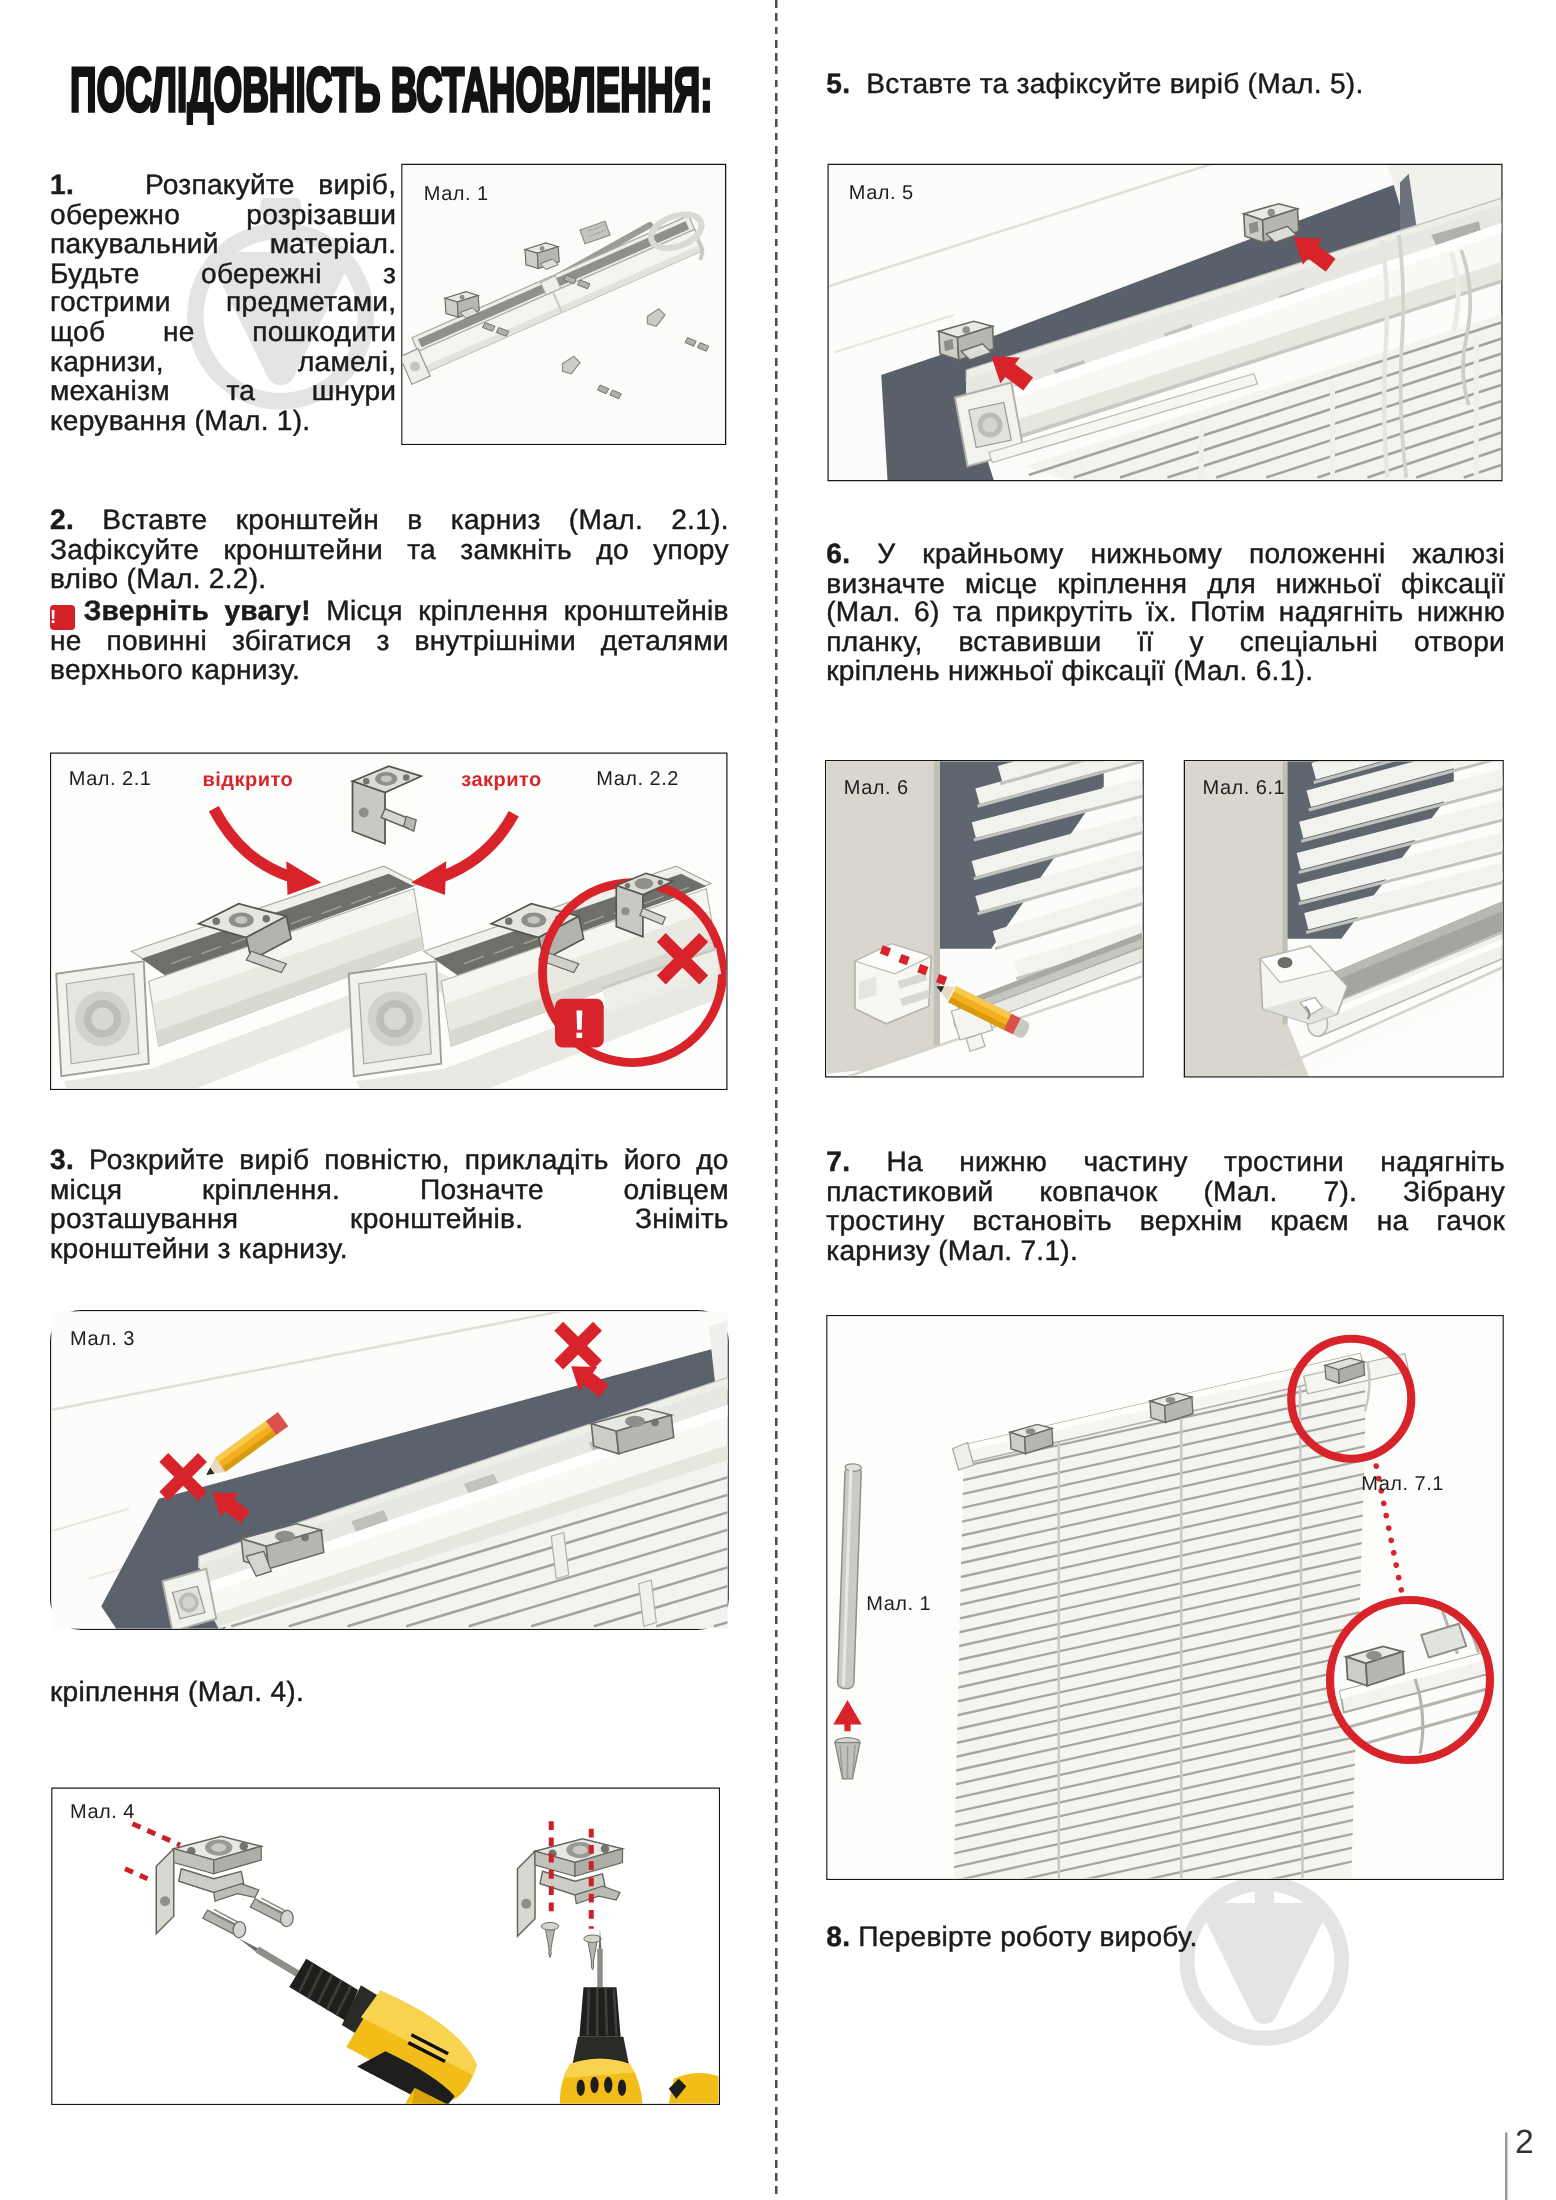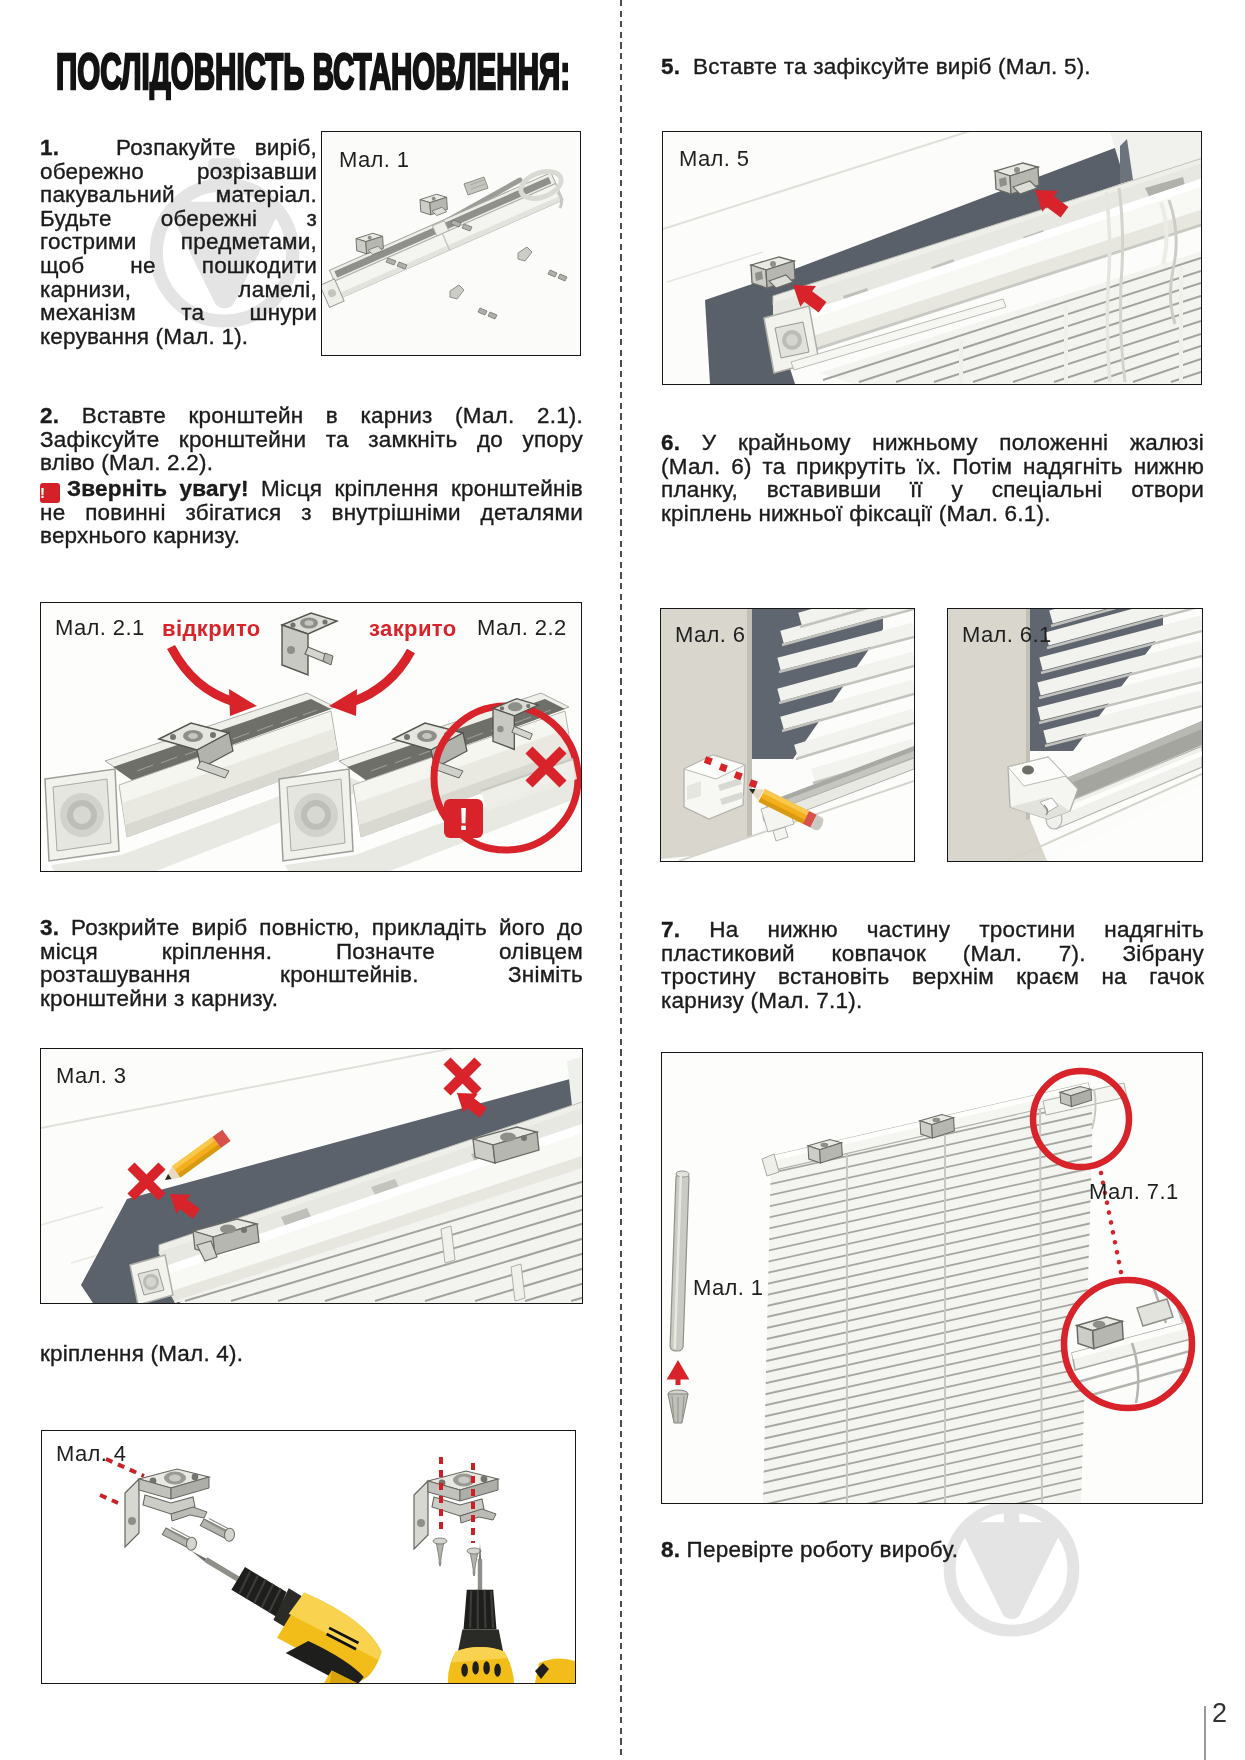--- a/index.html
+++ b/index.html
@@ -10,21 +10,21 @@
     background:repeating-linear-gradient(180deg,#4c4c4c 0px,#4c4c4c 6.2px,transparent 6.2px,transparent 10.6px);}
   #title{position:absolute;left:56px;top:43px;font-weight:bold;font-size:50px;
     letter-spacing:0;white-space:nowrap;transform:scaleX(0.5907);transform-origin:left top;color:#131313;
     -webkit-text-stroke:2.6px #131313;}
   .para{position:absolute;font-size:22.5px;line-height:23.6px;letter-spacing:0.2px;color:#1b1b1b;
         -webkit-text-stroke:0.35px #1b1b1b;}
   .para .ln{text-align:justify;text-align-last:justify;height:23.6px;}
   .para .lnl{text-align:right;text-align-last:left;height:23.6px;}
   .figbox{position:absolute;border:1.6px solid #161616;background:#fff;}
   .figbox svg{position:absolute;left:0;top:0;}
-  .flabel{position:absolute;font-size:22px;letter-spacing:0.4px;color:#1f1f1f;white-space:nowrap;}
+  .flabel{position:absolute;font-size:16px;letter-spacing:0.4px;color:#1f1f1f;white-space:nowrap;}
   b{font-weight:bold;}
   .wicon{display:inline-block;width:20px;height:20px;background:#d42127;border-radius:3px;
      color:#fff;font-weight:bold;text-align:center;line-height:20px;font-size:15px;vertical-align:-2px;margin-right:7px;
      -webkit-text-stroke:0 transparent;}
 </style>
 </head>
 <body>
 <div id="page">
 
   <svg class="abs" style="left:147px;top:158px" width="155" height="178" viewBox="0 0 200 229">
@@ -76,20 +76,21 @@
   <div class="para" style="left:40px;top:1342px;width:543px;">
     <div class="lnl">кріплення (Мал. 4).</div>
   </div>
 
   <div class="para" style="left:661px;top:55px;width:543px;">
     <div class="lnl"><b>5.</b>&nbsp; Вставте та зафіксуйте виріб (Мал. 5).</div>
   </div>
 
   <div class="para" style="left:661px;top:431px;width:543px;">
     <div class="ln"><b>6.</b> У крайньому нижньому положенні жалюзі</div>
+    <div class="ln">визначте місце кріплення для нижньої фіксації</div>
     <div class="ln">(Мал. 6) та прикрутіть їх. Потім надягніть нижню</div>
     <div class="ln">планку, вставивши її у спеціальні отвори</div>
     <div class="lnl">кріплень нижньої фіксації (Мал. 6.1).</div>
   </div>
 
   <div class="para" style="left:661px;top:918px;width:543px;">
     <div class="ln"><b>7.</b> На нижню частину тростини надягніть</div>
     <div class="ln">пластиковий ковпачок (Мал. 7). Зібрану</div>
     <div class="ln">тростину встановіть верхнім краєм на гачок</div>
     <div class="lnl">карнизу (Мал. 7.1).</div>
@@ -240,21 +241,21 @@
 
       <rect x="403" y="196" width="39" height="39" rx="6" fill="#d8232a"></rect>
       <text x="422.5" y="227" font-family="Liberation Sans, sans-serif" font-size="32" font-weight="bold" fill="#fff" text-anchor="middle">!</text>
     </svg>
     <span class="flabel" style="left:14px;top:12px;">Мал. 2.1</span>
     <span class="flabel" style="left:436px;top:12px;">Мал. 2.2</span>
     <span class="flabel" style="left:121px;top:13px;color:#d8232a;font-weight:bold;">відкрито</span>
     <span class="flabel" style="left:328px;top:13px;color:#d8232a;font-weight:bold;">закрито</span>
   </div>
 
-  <div class="figbox" id="fig3" style="left:40px;top:1048px;width:541px;height:254px;">
+  <div class="figbox" id="fig3" style="left:40px;top:1048px;width:541px;height:254px;border-radius:25px;">
     <svg width="541" height="254" viewBox="0 0 541 254">
       <rect x="0" y="0" width="541" height="254" fill="#fcfcfa"></rect>
       <path d="M0,79 L418,-2" stroke="#e0e0da" stroke-width="2" fill="none"></path>
       <path d="M0,176 L62,158" stroke="#e6e6e0" stroke-width="1.5" fill="none"></path>
       <path d="M30,214 L84,198" stroke="#eaeae4" stroke-width="1.5" fill="none"></path>
 
       <path d="M86,150 L544,26 L544,80 L126,202 L146,249 L138,254 L52,254 L40,236 Z" fill="#5b626c"></path>
 
       <path d="M526,12 L544,7 L544,62 L532,66 Z" fill="#eef0ec"></path>
 

